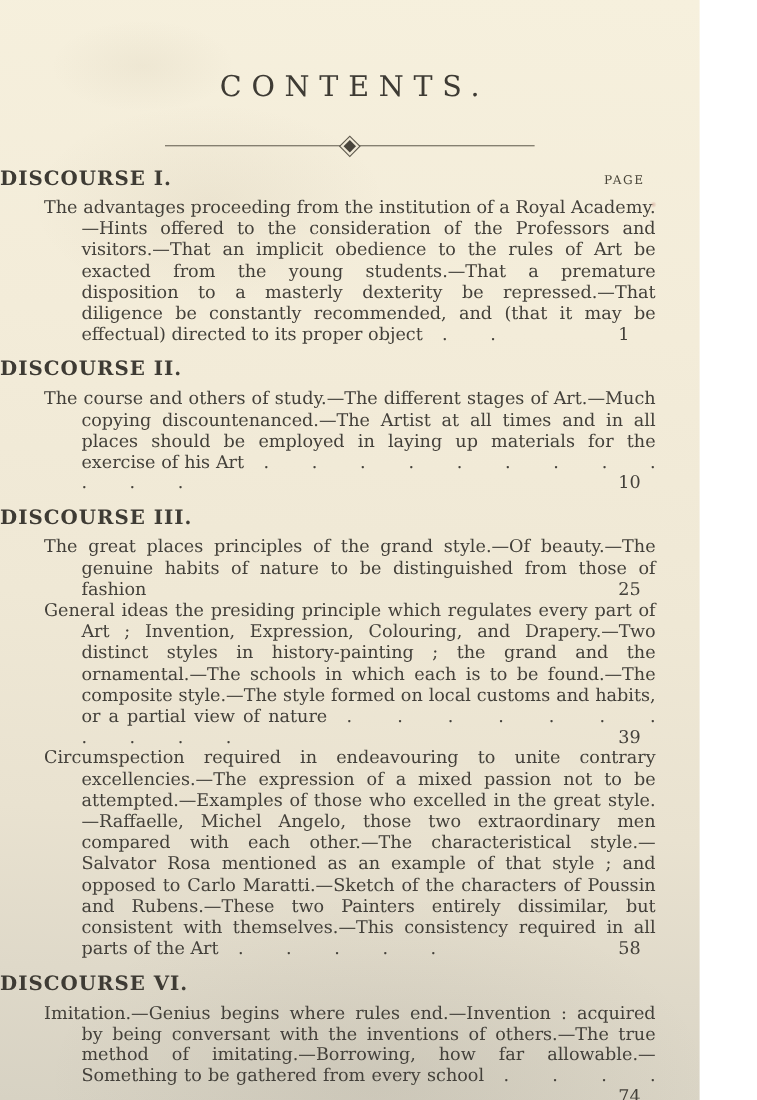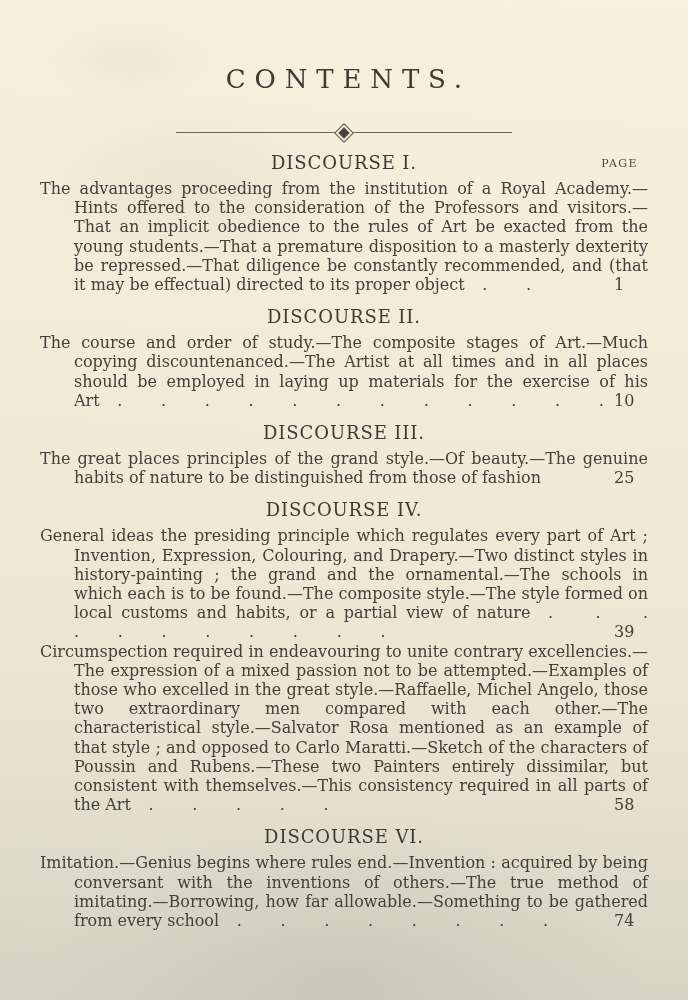--- a/index.html
+++ b/index.html
@@ -3,21 +3,21 @@
 <meta charset="utf-8">
 <style>
   html, body { margin: 0; padding: 0; }
   body {
     width: 688px; height: 1000px; overflow: hidden;
     font-family: "DejaVu Serif", serif;
     color: #43403a;
   }
   .page {
     position: relative;
-    width: 688px; height: 1000px;
+    width: 636px; height: 1000px;
     background:
       radial-gradient(ellipse 230px 130px at 190px 185px, rgba(125,105,72,0.07), transparent 70%),
       radial-gradient(ellipse 120px 60px at 130px 60px, rgba(125,105,72,0.06), transparent 70%),
       radial-gradient(circle 3px at 594px 186px, rgba(195,130,118,0.45), transparent 100%),
       radial-gradient(circle 2px at 560px 250px, rgba(195,130,118,0.35), transparent 100%),
       radial-gradient(ellipse 400px 220px at 344px 980px, rgba(90,88,80,0.10), transparent 75%),
       linear-gradient(183deg, #f6f0dd 0%, #f3ecd9 30%, #efe8d5 55%, #e9e2d0 74%, #dfd9c9 88%, #d7d2c3 100%);
   }
   .book-title {
     margin: 0; padding-top: 64px;
@@ -39,22 +39,22 @@
     position: absolute; left: 50%; top: 7px;
     width: 8px; height: 8px;
     transform: translate(-50%, -50%) rotate(45deg);
     background: #49453c;
     box-shadow: 0 0 0 2px #f0e9d6, 0 0 0 3px #5c574b;
   }
   .toc { margin-top: 10px; }
   .heading-row { position: relative; }
   .discourse-heading {
     margin: 12px 0 6px 0;
-    text-align: center;
-    font-size: 18px; font-weight: normal;
+    text-align: left;
+    font-size: 18px; font-weight: bold;
     letter-spacing: 0.05em;
     color: #3e3b34;
   }
   .page-col-label {
     position: absolute; right: 50px; bottom: 3px;
     font-size: 11px; letter-spacing: 0.13em;
     color: #494539;
     text-align: center;
   }
   .summary {
@@ -92,30 +92,29 @@
     <div class="entry">
       <div class="heading-row">
         <h2 class="discourse-heading">DISCOURSE I.</h2>
         <span class="page-col-label">PAGE</span>
       </div>
       <p class="summary"><span>The advantages proceeding from the institution of a Royal Academy.—Hints offered to the consideration of the Professors and visitors.—That an implicit obedience to the rules of Art be exacted from the young students.—That a premature disposition to a masterly dexterity be repressed.—That diligence be constantly recommended, and (that it may be effectual) directed to its proper object</span><span class="dot-leader">. .</span><span class="page-number">1</span></p>
     </div>
 
     <div class="entry">
       <h2 class="discourse-heading">DISCOURSE II.</h2>
-      <p class="summary"><span>The course and order of study.—The composite stages of Art.—Much copying discountenanced.—The Artist at all times and in all places should be employed in laying up materials for the exercise of his Art</span><span class="dot-leader">. . . . . . . . . . . .</span><span class="page-number">10</span></p>
+      <p class="summary"><span>The course and others of study.—The different stages of Art.—Much copying discountenanced.—The Artist at all times and in all places should be employed in laying up materials for the exercise of his Art</span><span class="dot-leader">. . . . . . . . . . . .</span><span class="page-number">10</span></p>
     </div>
 
     <div class="entry">
       <h2 class="discourse-heading">DISCOURSE III.</h2>
       <p class="summary"><span>The great places principles of the grand style.—Of beauty.—The genuine habits of nature to be distinguished from those of fashion</span><span class="dot-leader"></span><span class="page-number">25</span></p>
     </div>
 
     <div class="entry">
-      <h2 class="discourse-heading">DISCOURSE IV.</h2>
       <p class="summary"><span>General ideas the presiding principle which regulates every part of Art ; Invention, Expression, Colouring, and Drapery.—Two distinct styles in history-painting ; the grand and the ornamental.—The schools in which each is to be found.—The composite style.—The style formed on local customs and habits, or a partial view of nature</span><span class="dot-leader">. . . . . . . . . . .</span><span class="page-number">39</span></p>
     </div>
 
     <div class="entry">
       <p class="summary"><span>Circumspection required in endeavouring to unite contrary excellencies.—The expression of a mixed passion not to be attempted.—Examples of those who excelled in the great style.—Raffaelle, Michel Angelo, those two extraordinary men compared with each other.—The characteristical style.—Salvator Rosa mentioned as an example of that style ; and opposed to Carlo Maratti.—Sketch of the characters of Poussin and Rubens.—These two Painters entirely dissimilar, but consistent with themselves.—This consistency required in all parts of the Art</span><span class="dot-leader">. . . . .</span><span class="page-number">58</span></p>
     </div>
 
     <div class="entry">
       <h2 class="discourse-heading">DISCOURSE VI.</h2>
       <p class="summary"><span>Imitation.—Genius begins where rules end.—Invention : acquired by being conversant with the inventions of others.—The true method of imitating.—Borrowing, how far allowable.—Something to be gathered from every school</span><span class="dot-leader">. . . . . . . .</span><span class="page-number">74</span></p>

